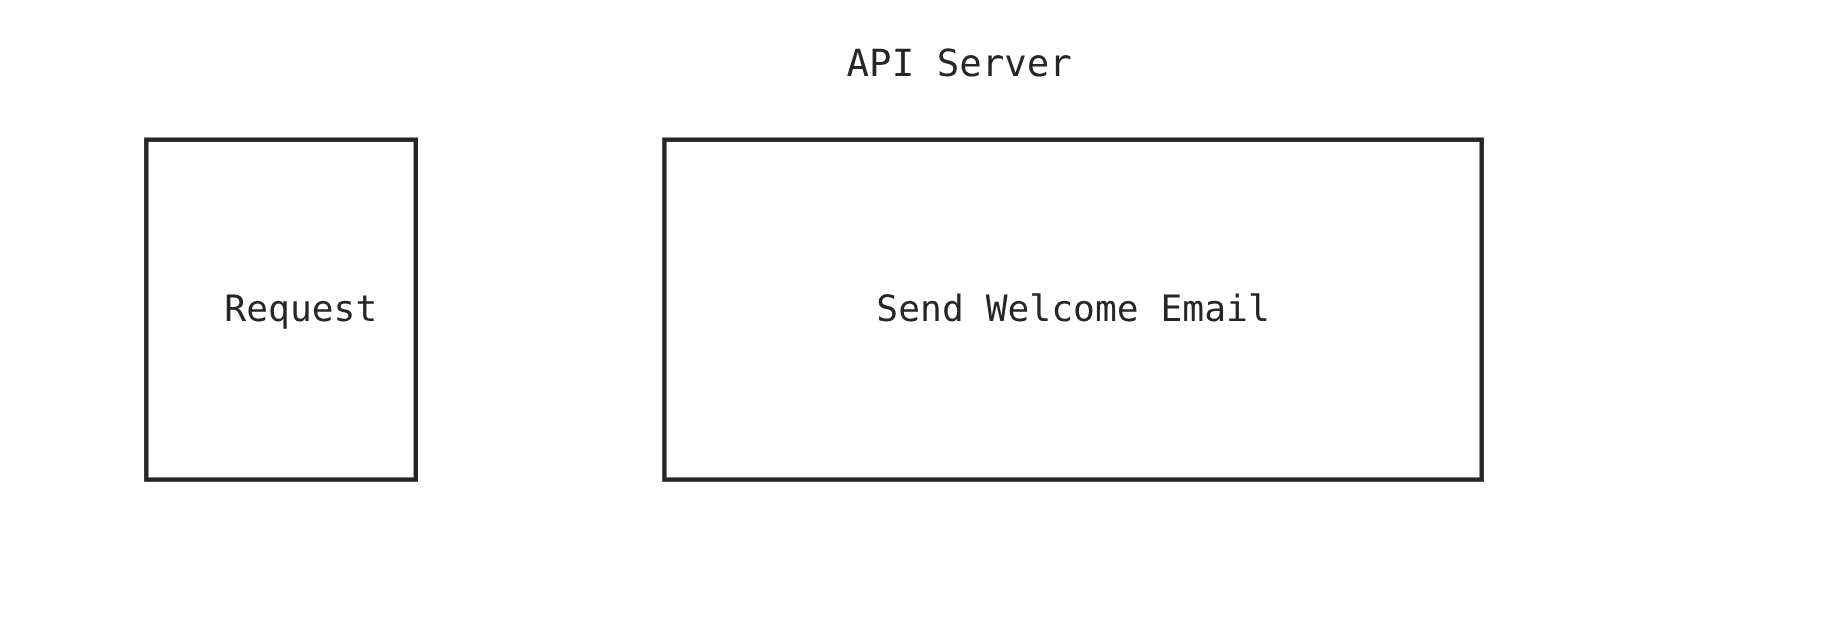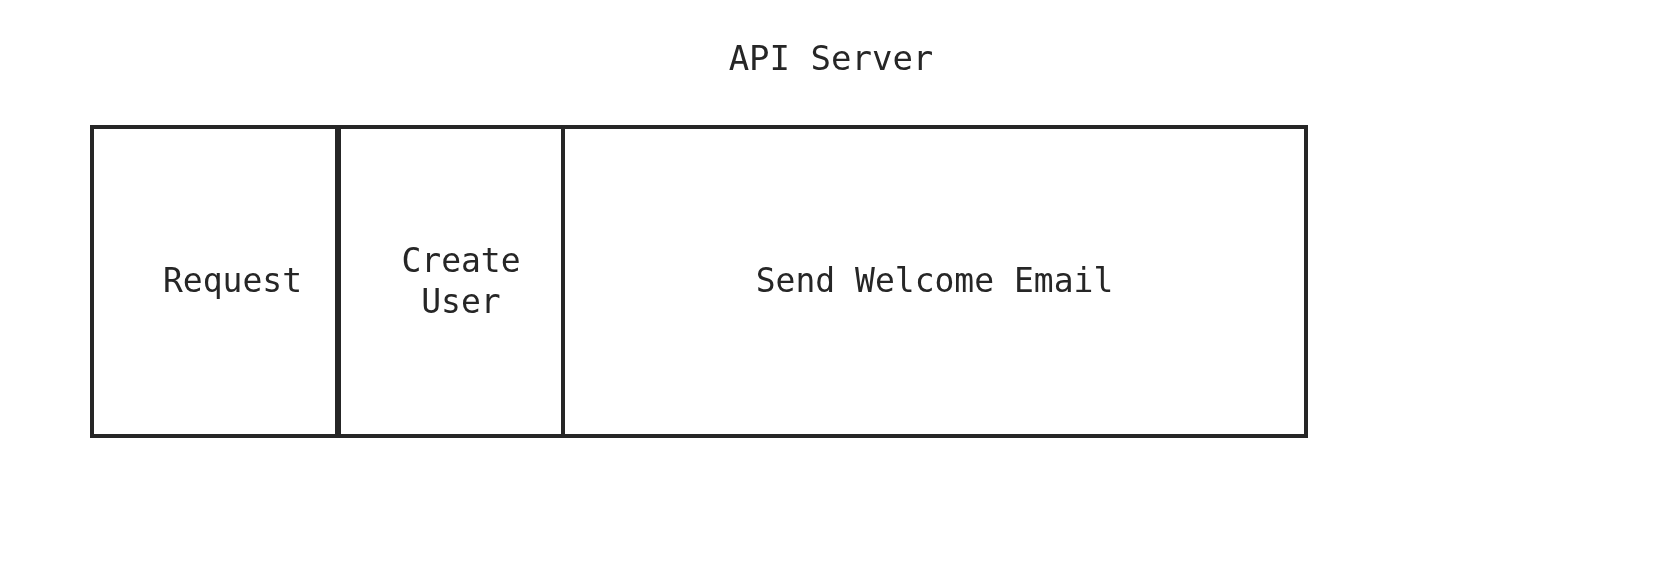--- a/index.html
+++ b/index.html
@@ -4,21 +4,21 @@
 <style>
   :root { --ink: #262626; --bg: #ffffff; }
   * { margin: 0; padding: 0; box-sizing: border-box; }
   html, body {
     width: 1662px; height: 570px;
     background: var(--bg);
     font-family: "DejaVu Sans Mono", "Liberation Mono", monospace;
     color: var(--ink);
     overflow: hidden;
   }
-  .canvas { position: relative; width: 1610px; height: 570px; }
+  .canvas { position: relative; width: 1610px; height: 570px; margin-left: 41px; }
 
   .diagram-title {
     position: absolute;
     left: 0; top: 38px;
     width: 1662px;
     text-align: center;
     font-size: 34px;
     line-height: 40px;
     font-weight: 400;
     letter-spacing: 0;
@@ -52,23 +52,19 @@
 <body>
 
 <div class="canvas">
 
   <div class="diagram-title">API Server</div>
 
   <div class="span-box b1">
     <span class="label">Request</span>
   </div>
 
-  <div class="span-box b2">
-    <span class="label">Create
-User</span>
-  </div>
 
   <div class="span-box b3">
     <span class="label">Send Welcome Email</span>
   </div>
 
 
 </div>
 
 </body></html>

